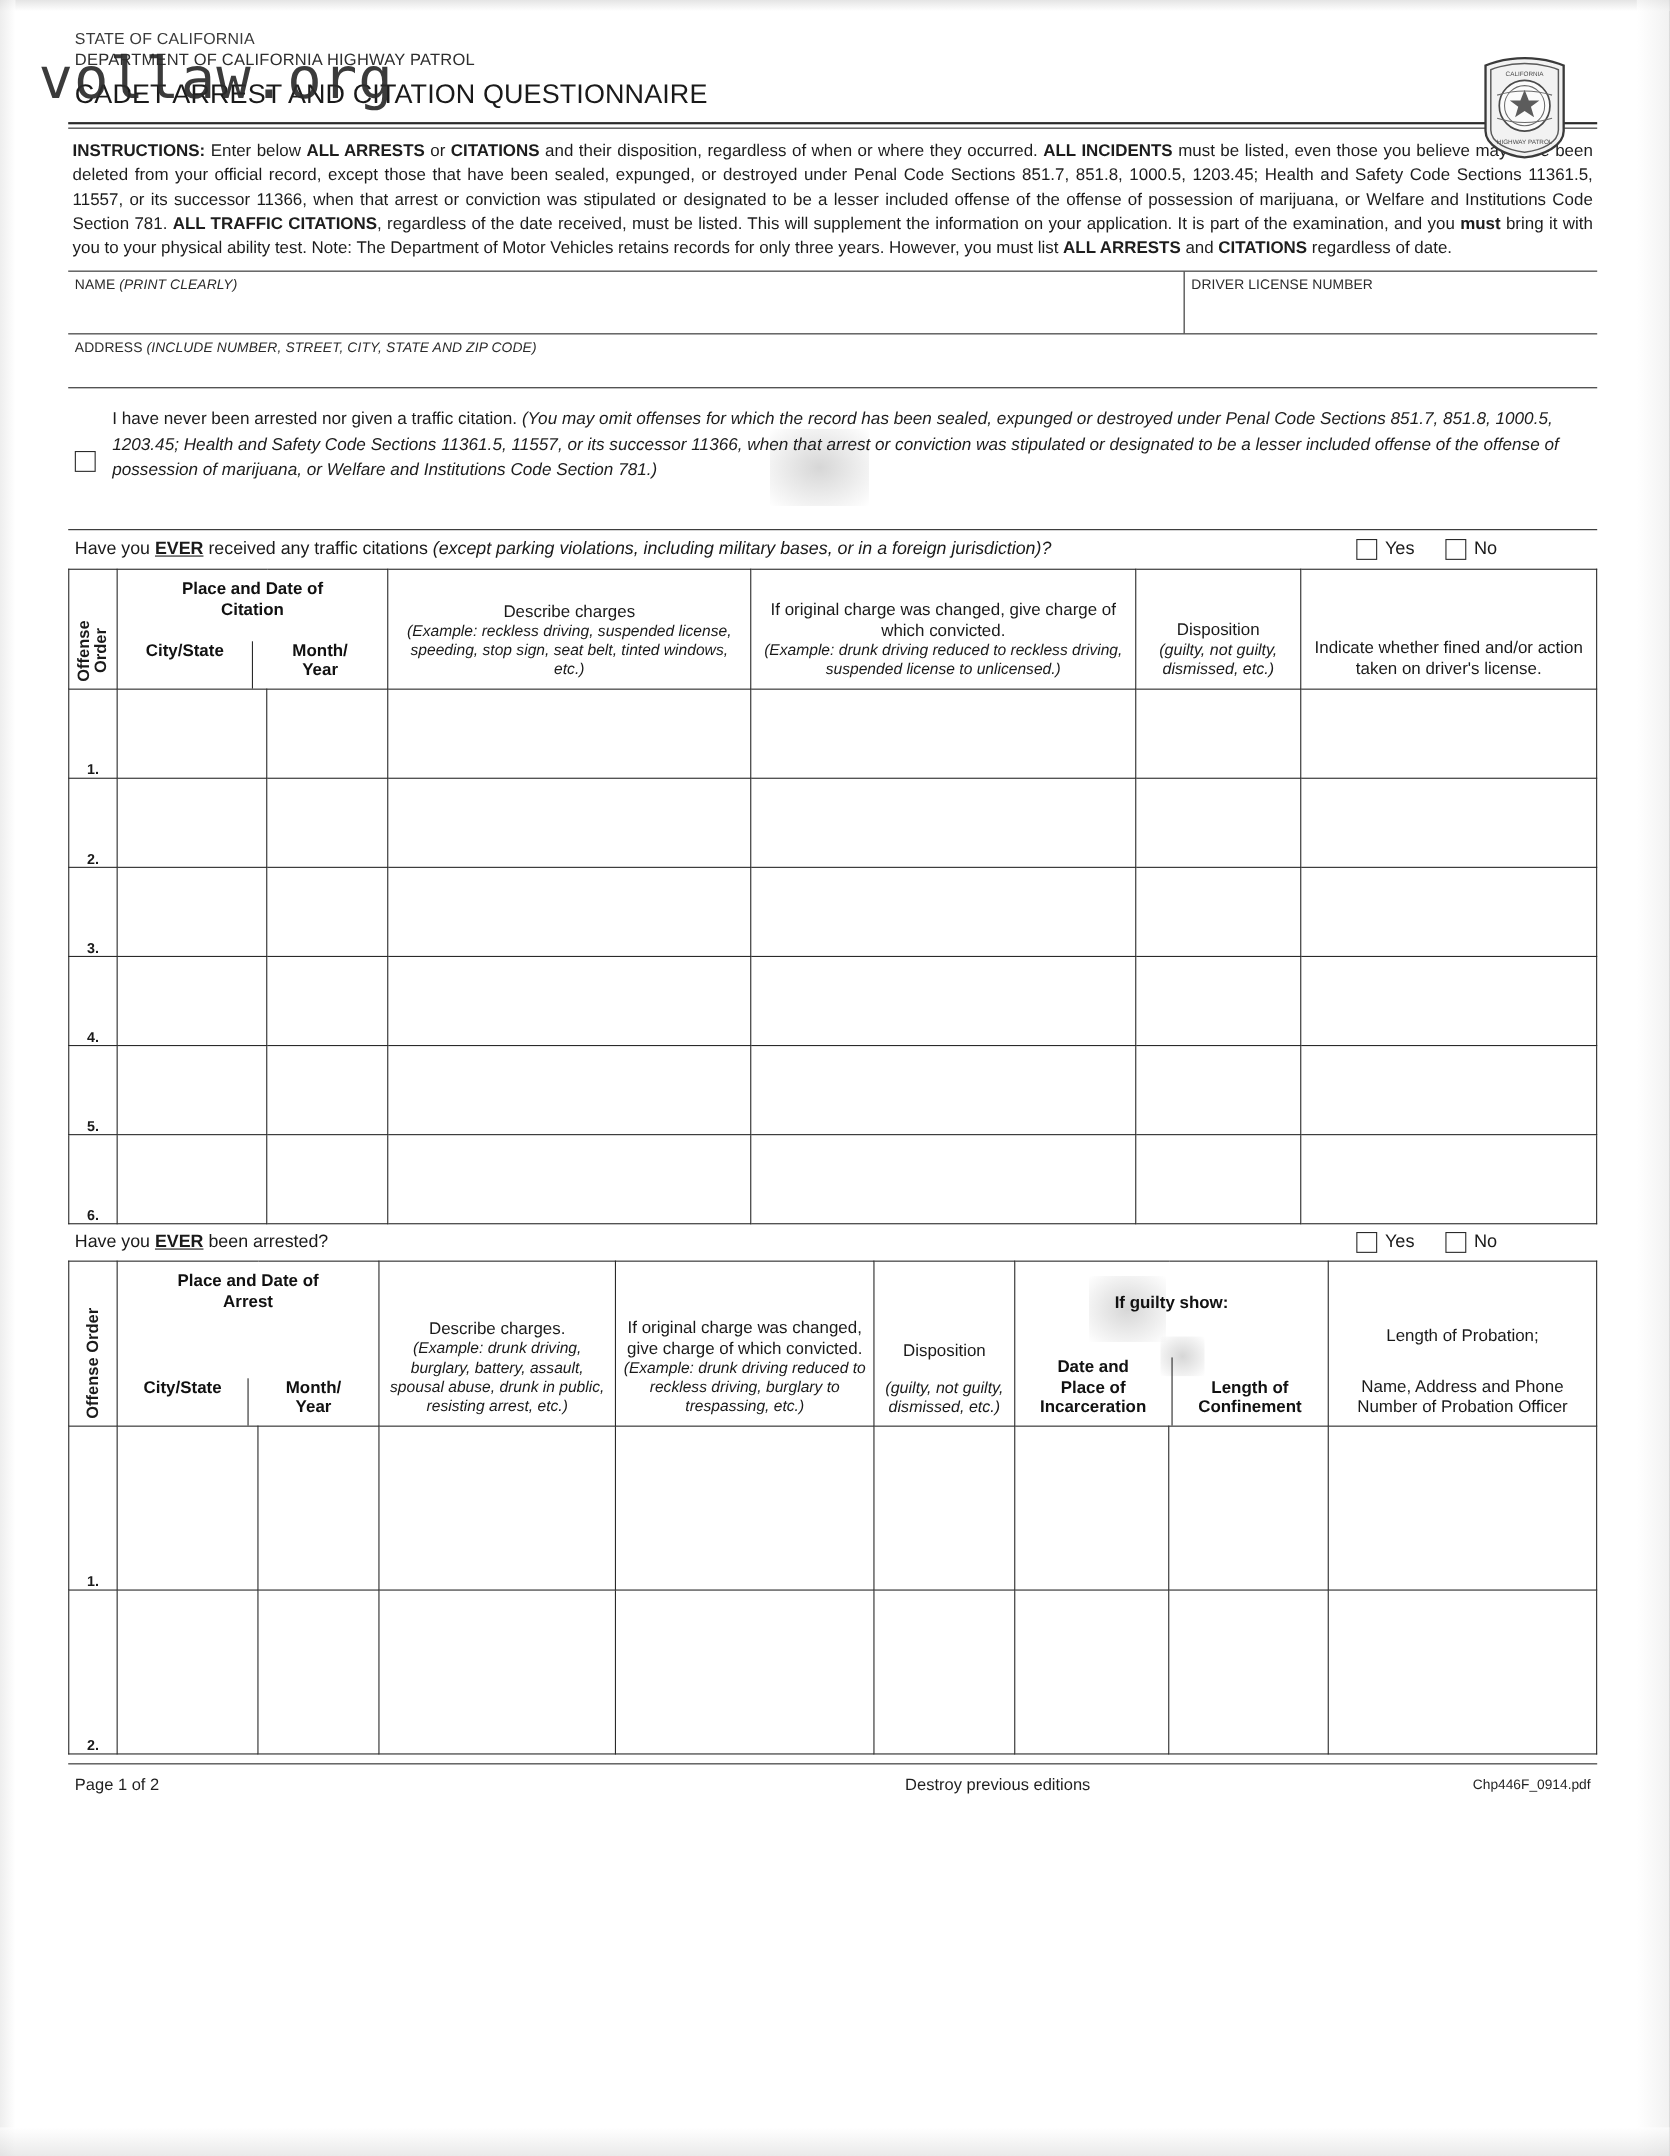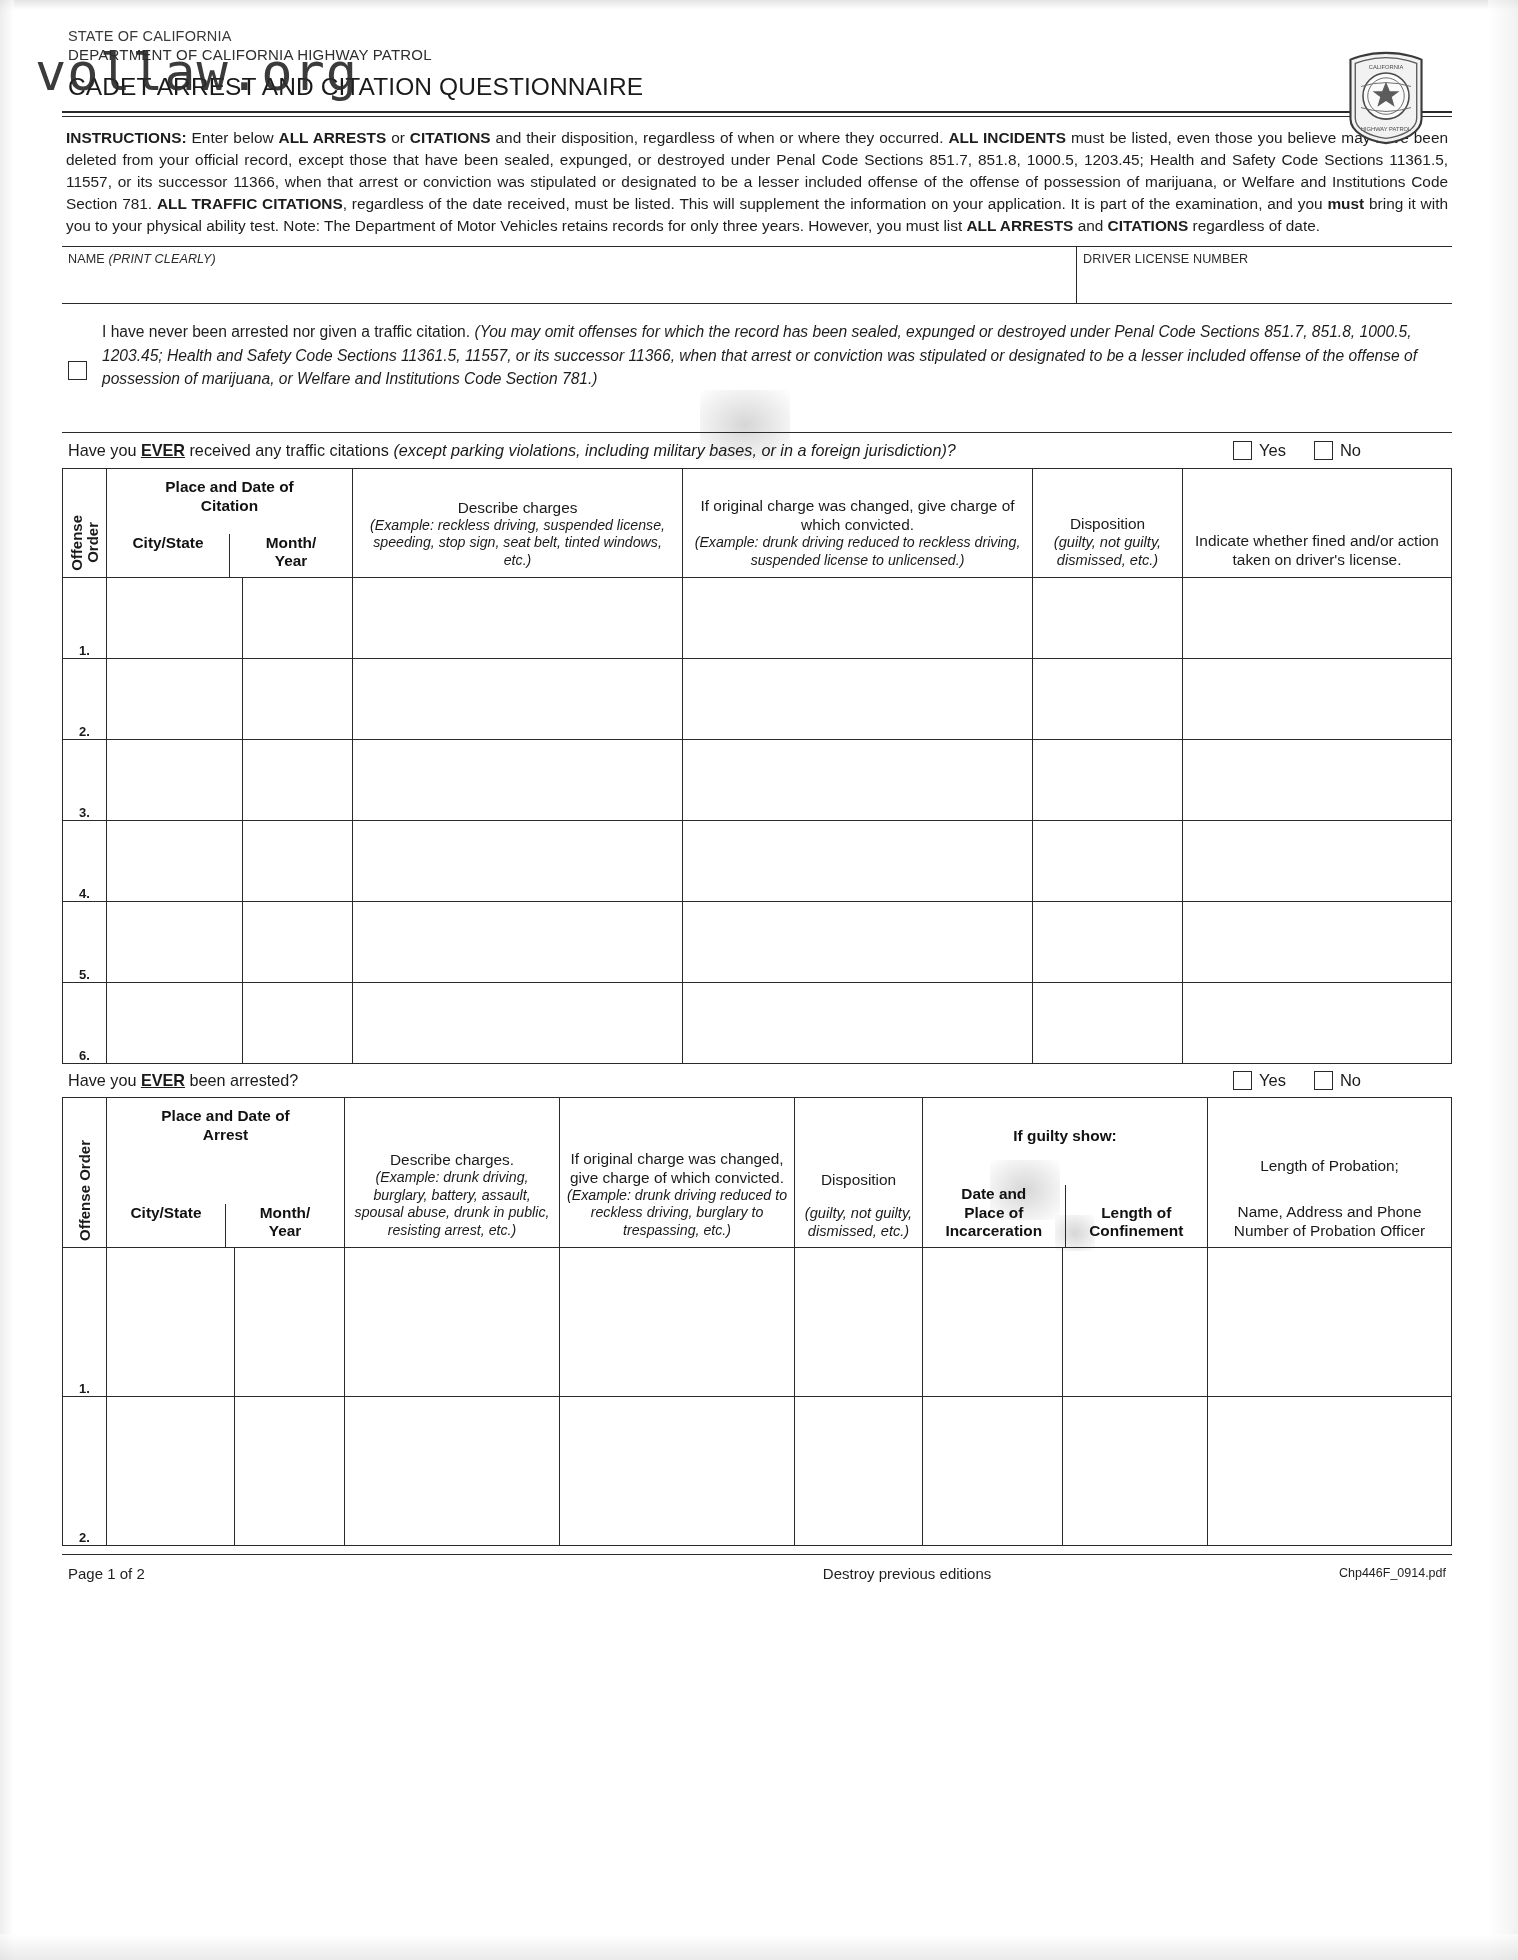--- a/index.html
+++ b/index.html
@@ -335,20 +335,25 @@
       <b>INSTRUCTIONS:</b><span id="instr-body"><span>  Enter below </span><b>ALL ARRESTS</b><span> or </span><b>CITATIONS</b><span> and their disposition, regardless of when or where they occurred.  </span><b>ALL INCIDENTS</b><span> must be listed, even those you believe may have been deleted from your official record, except those that have been sealed, expunged, or destroyed under Penal Code Sections 851.7, 851.8, 1000.5, 1203.45; Health and Safety Code Sections 11361.5, 11557, or its successor 11366, when that arrest or conviction was stipulated or designated to be a lesser included offense of the offense of possession of marijuana, or Welfare and Institutions Code Section 781.  </span><b>ALL TRAFFIC CITATIONS</b><span>, regardless of the date received, must be listed.  This will supplement the information on your application.  It is part of the examination, and you </span><b>must</b><span> bring it with you to your physical ability test.  Note: The Department of Motor Vehicles retains records for only three years.  However, you must list </span><b>ALL ARRESTS</b><span> and </span><b>CITATIONS</b><span> regardless of date.</span></span>
     </div>
 
     <div class="idblock">
       <div class="idrow">
         <div class="idcell name">
           <div class="field-label"><span>NAME</span> <i>(PRINT CLEARLY)</i></div>
         </div>
         <div class="idcell dl">
           <div class="field-label">DRIVER LICENSE NUMBER</div>
+        </div>
+      </div>
+      <div class="idrow">
+        <div class="idcell addr">
+          <div class="field-label"><span>ADDRESS</span> <i>(INCLUDE NUMBER, STREET, CITY, STATE AND ZIP CODE)</i></div>
         </div>
       </div>
     </div>
 
     <div class="never">
       <div class="never-box-wrap">
         <span class="cbox"></span>
       </div>
       <div class="never-text"><span class="lead">I have never been arrested nor given a traffic citation.  </span><span>(You may omit offenses for which the record has been sealed, expunged or destroyed under Penal Code Sections 851.7, 851.8, 1000.5, 1203.45; Health and Safety Code Sections 11361.5, 11557, or its successor 11366, when that arrest or conviction was stipulated or designated to be a lesser included offense of the offense of possession of marijuana, or Welfare and Institutions Code Section 781.)</span></div>
     </div>

